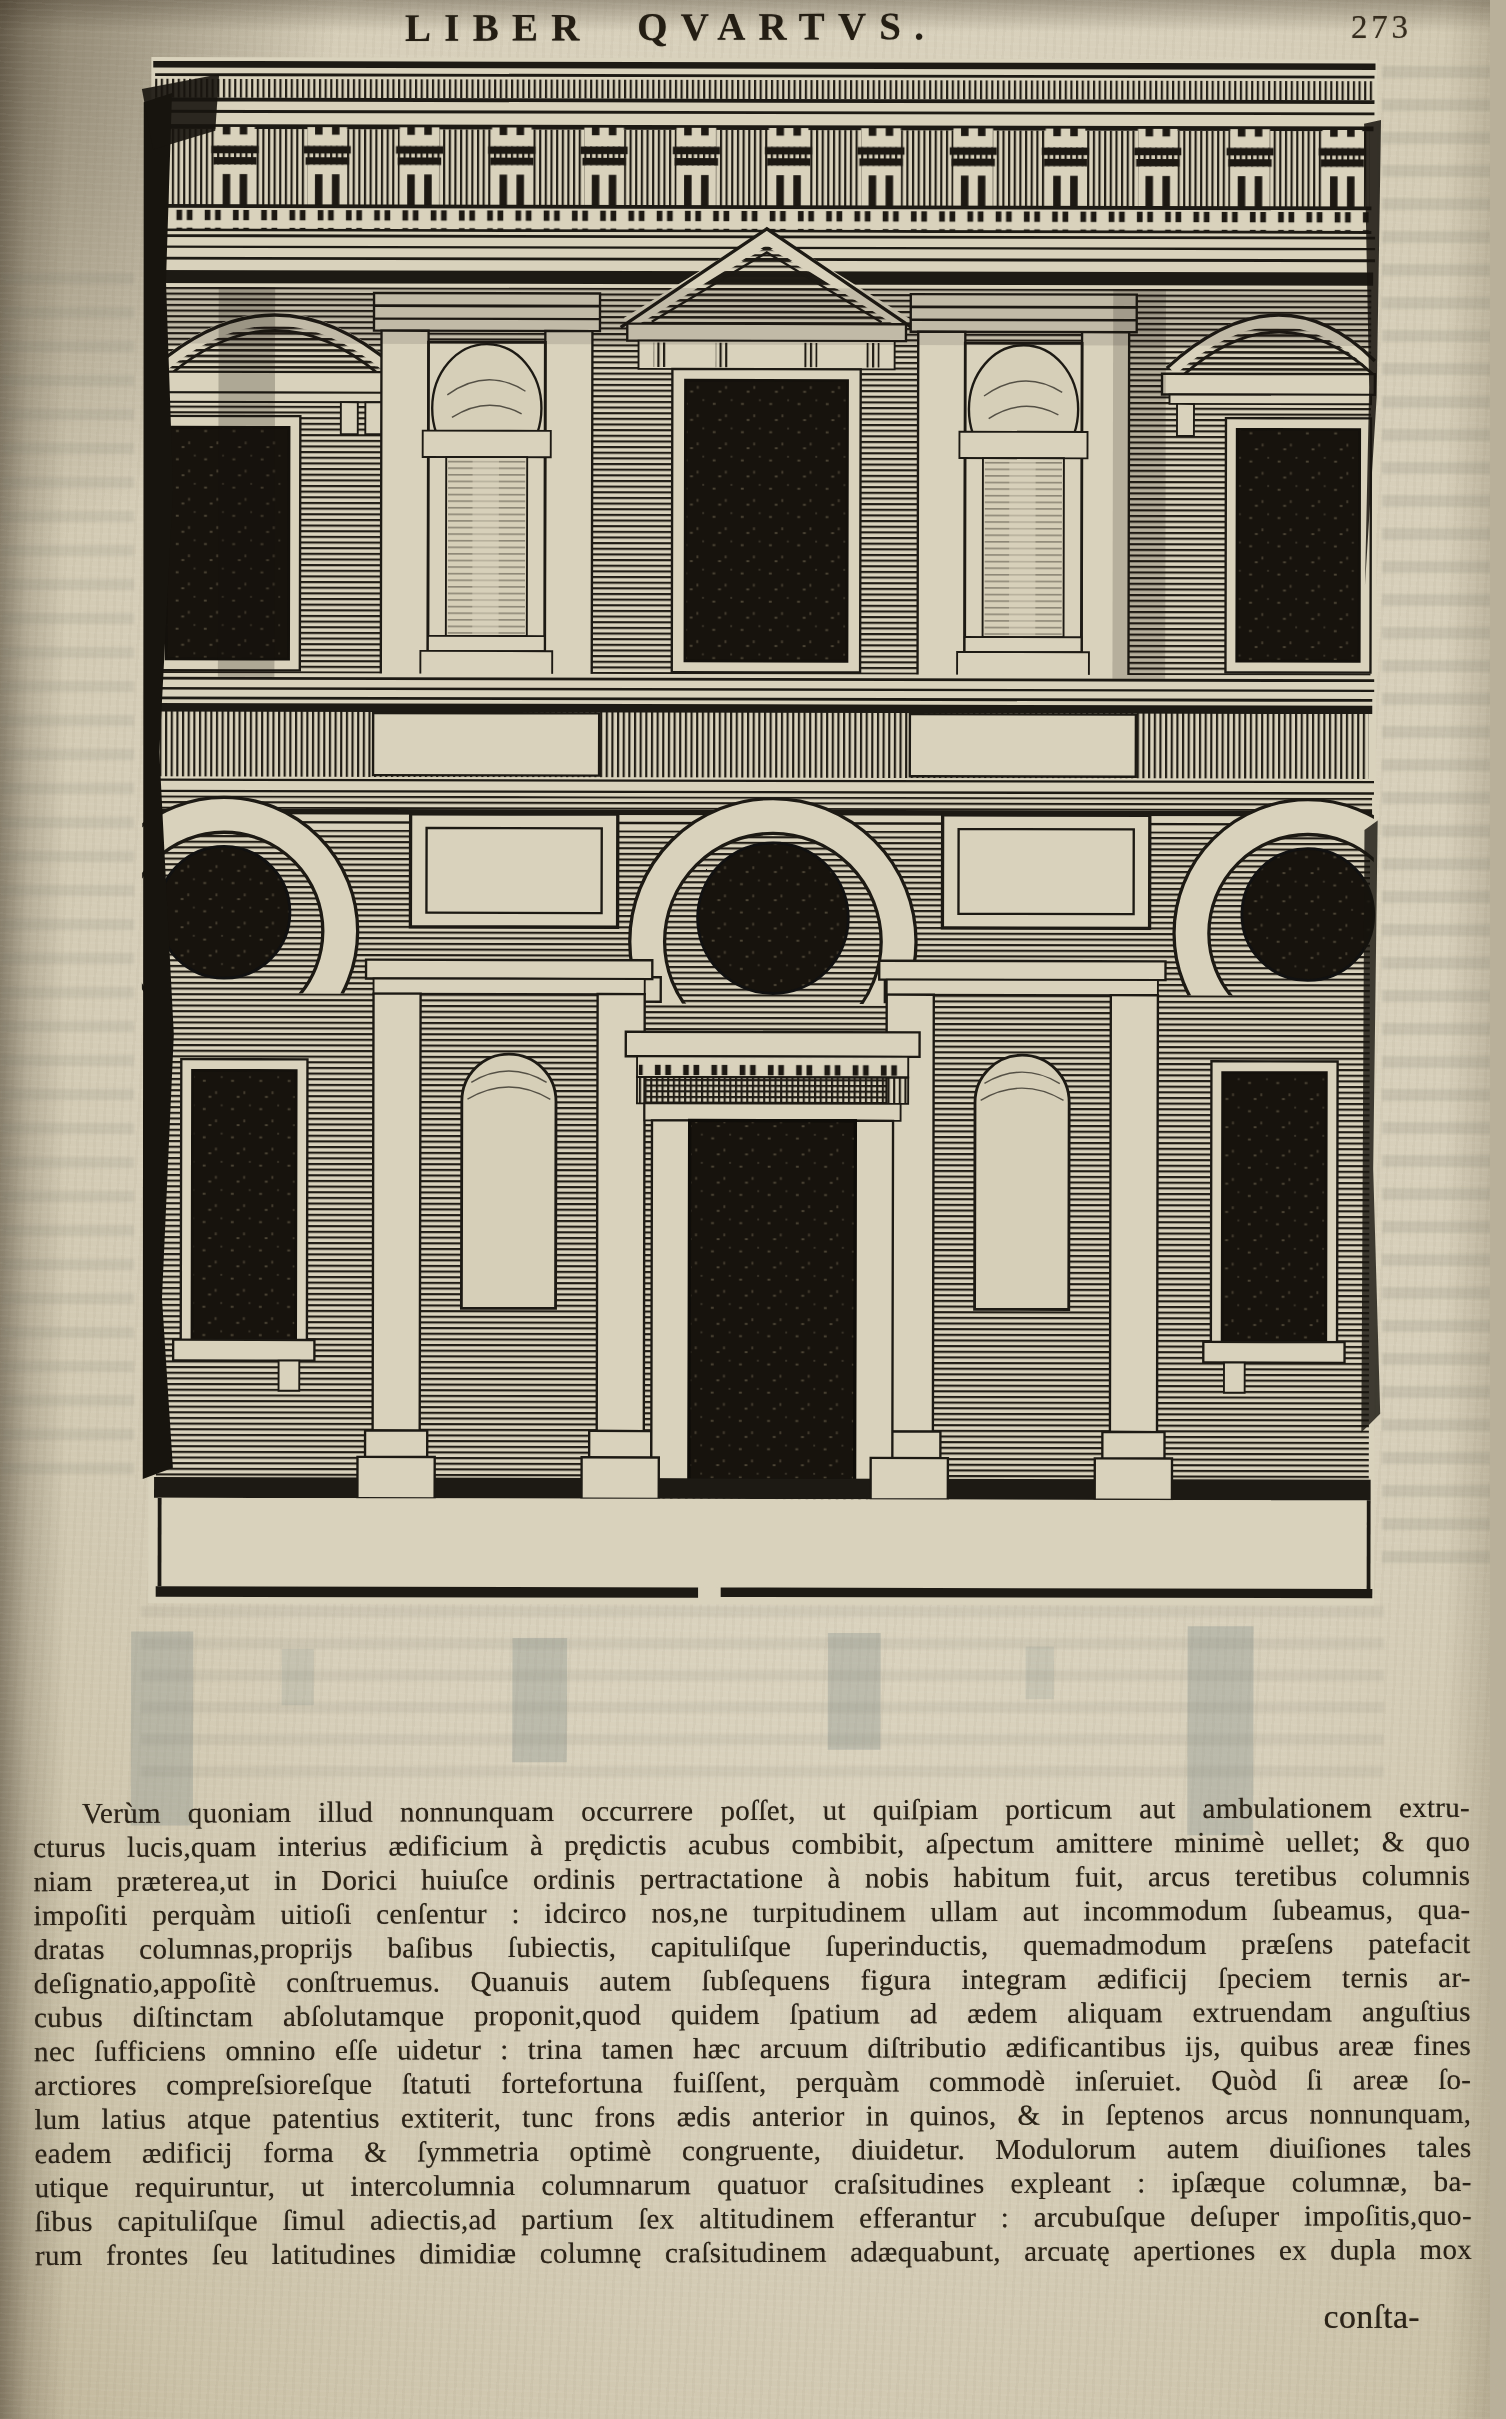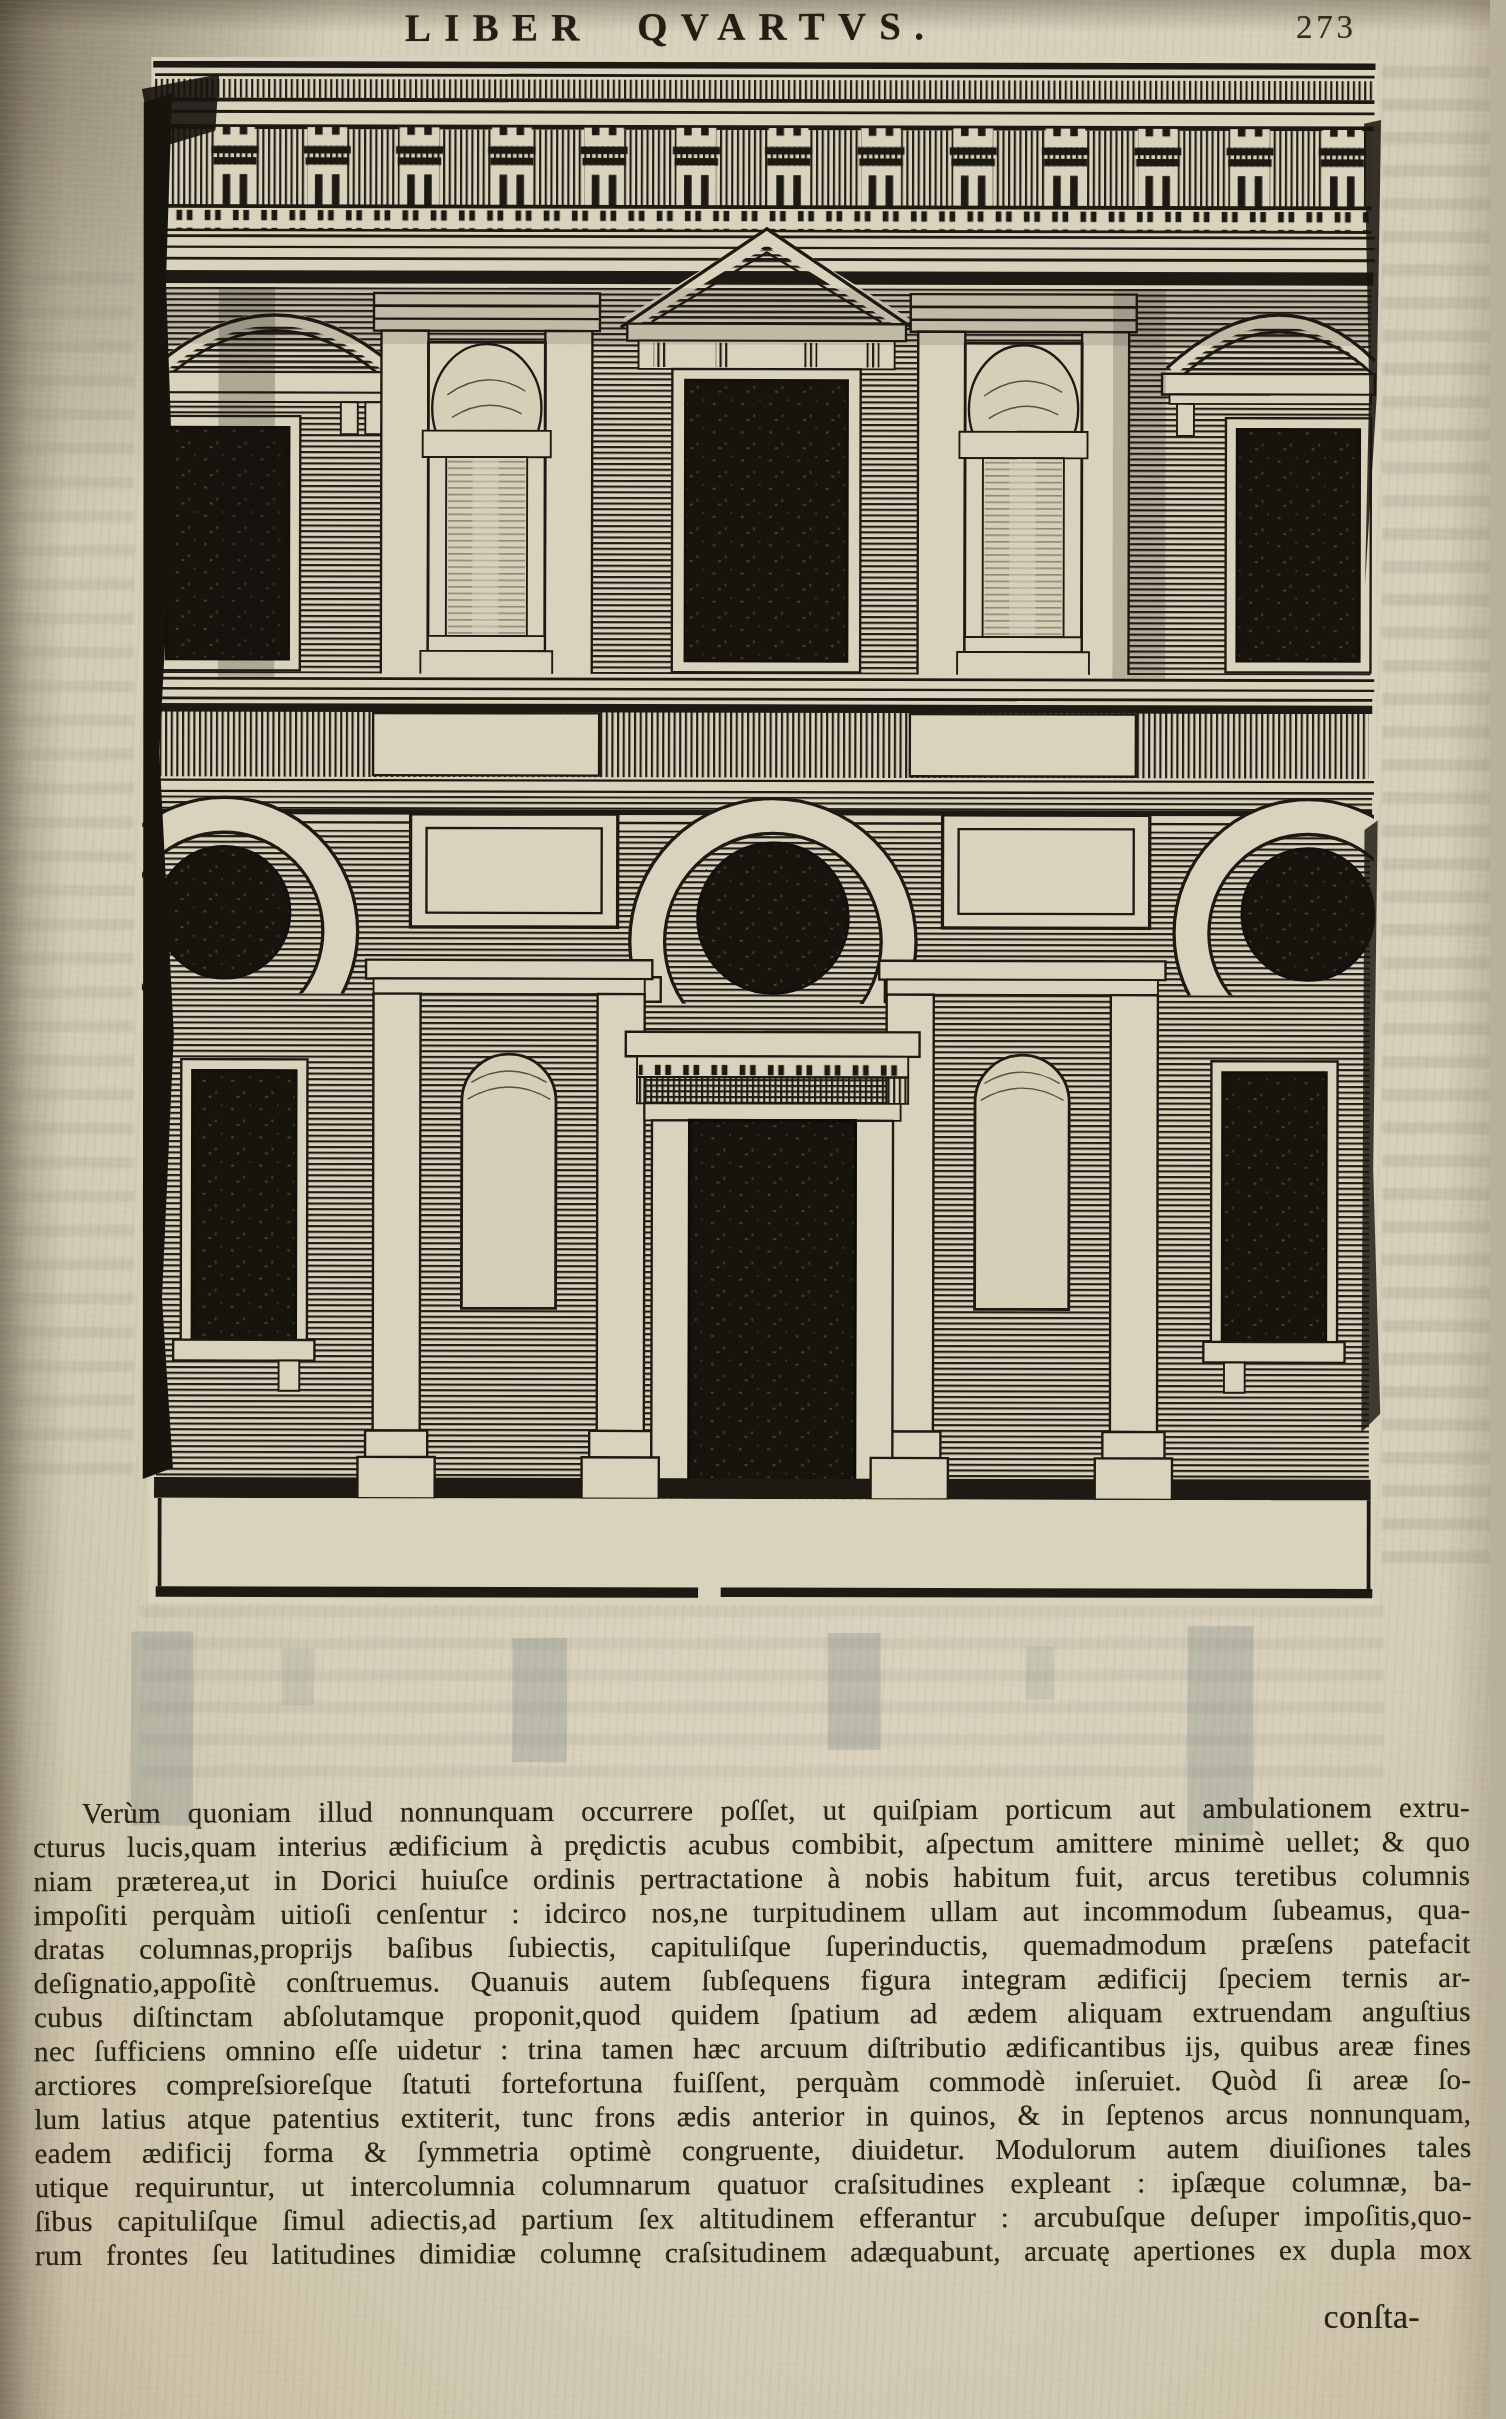--- a/index.html
+++ b/index.html
@@ -19,21 +19,21 @@
       repeating-linear-gradient(2deg, rgba(255,255,245,.04) 0 1.9px, rgba(0,0,0,0) 1.9px 6.6px);
   }
   .running-title{
     position:absolute;left:405px;top:3.8px;
     font-size:39px;font-weight:bold;color:#241e14;
     letter-spacing:.34em;word-spacing:.55em;
     text-shadow:0 0 0.9px rgba(36,30,20,.55);
     transform:rotate(-.2deg);
   }
   .page-number{
-    position:absolute;left:1296px;top:9.4px;
+    position:absolute;left:1351px;top:9.4px;
     font-size:33px;color:#352c1e;letter-spacing:3.8px;
     text-shadow:0 0 0.9px rgba(53,44,30,.5);
   }
   .engraving{position:absolute;left:0;top:0;margin:0;width:1507px;height:2420px;}
   .engraving svg{position:absolute;left:0;top:0;transform:rotate(.12deg);}
   .ghost{position:absolute;pointer-events:none;filter:blur(1.3px);}
   .ghost-right{left:1382px;top:66px;width:119px;height:1497px;
     background:repeating-linear-gradient(to bottom, rgba(118,122,108,.16) 0 12.2px, rgba(0,0,0,0) 12.2px 33px);}
   .ghost-left{left:1.9px;top:273px;width:132px;height:1215px;
     background:repeating-linear-gradient(to bottom, rgba(118,122,108,.13) 0 11.3px, rgba(0,0,0,0) 11.3px 34px);}

